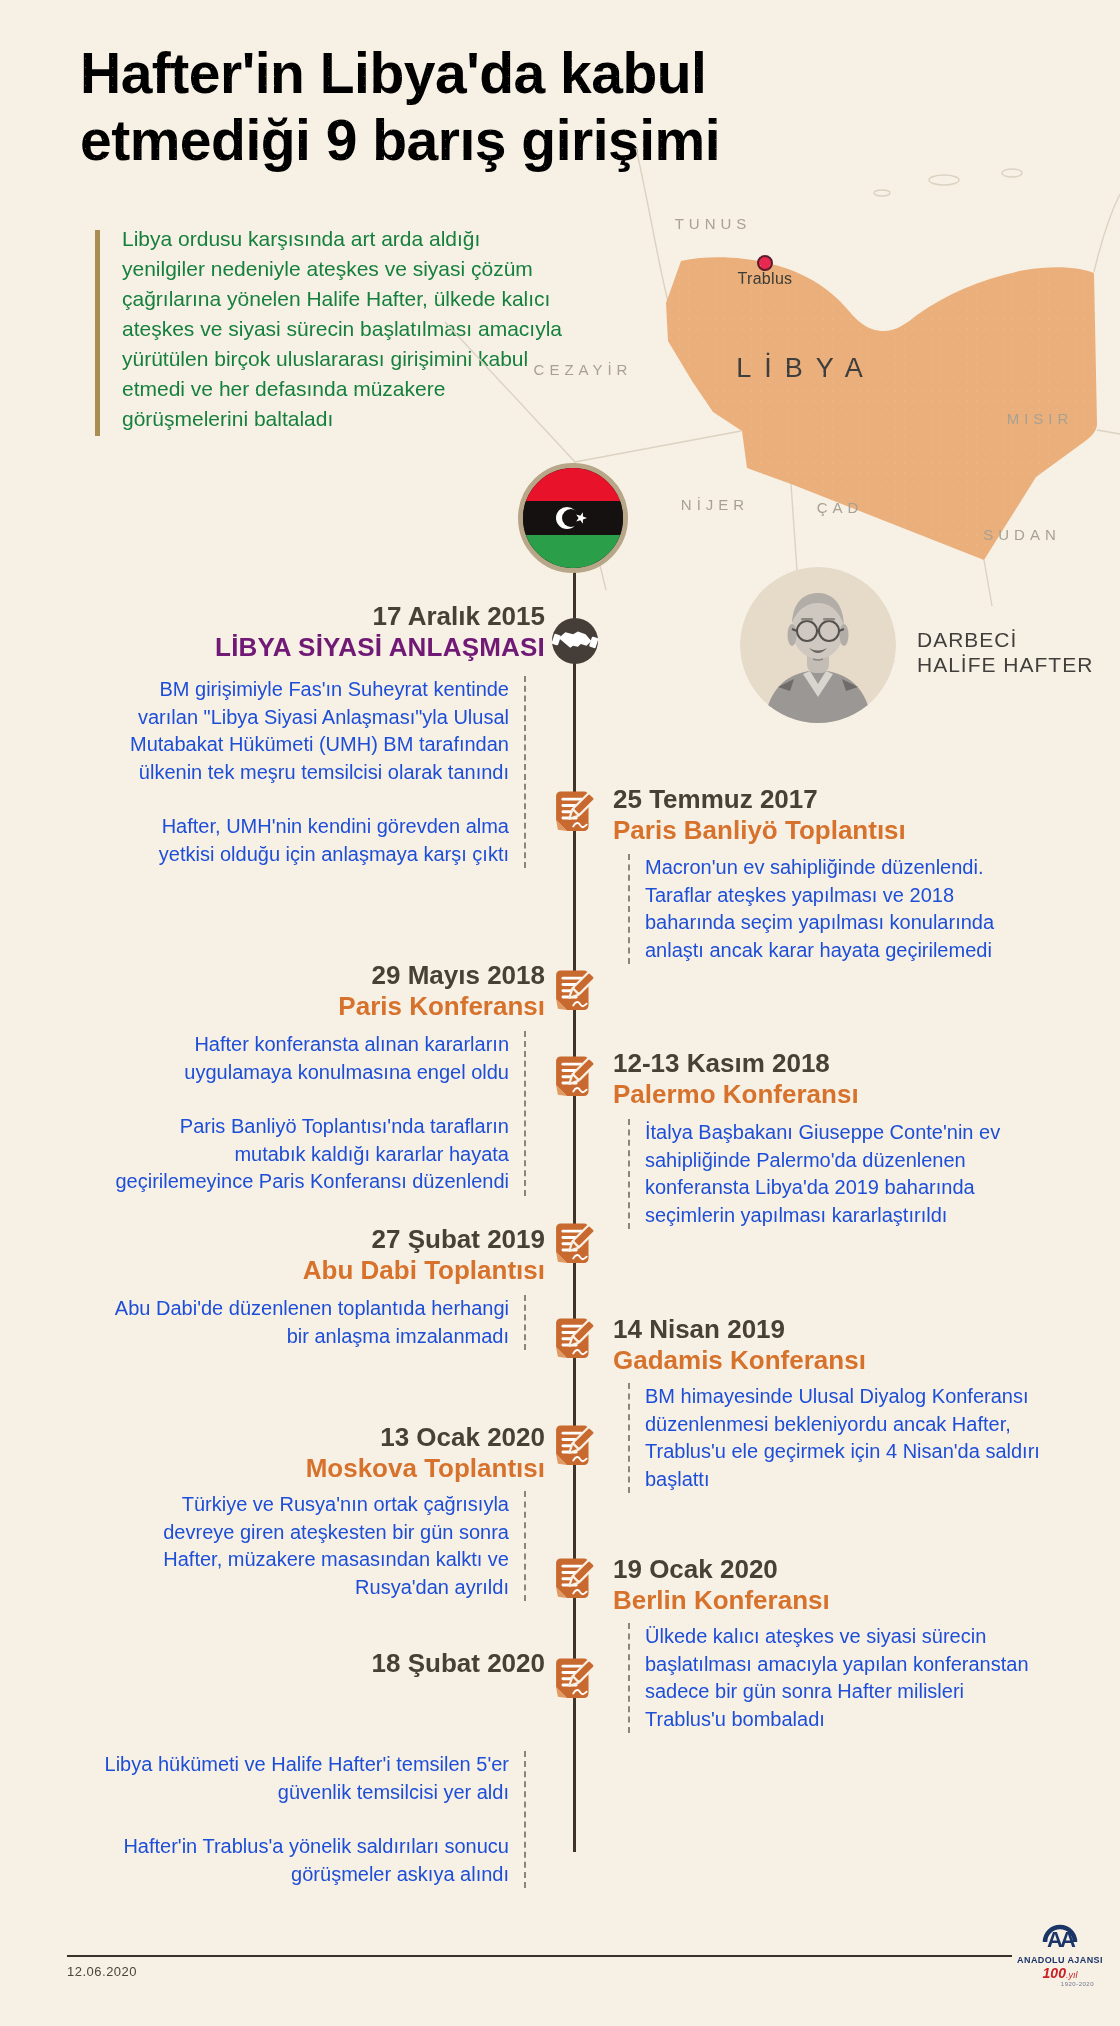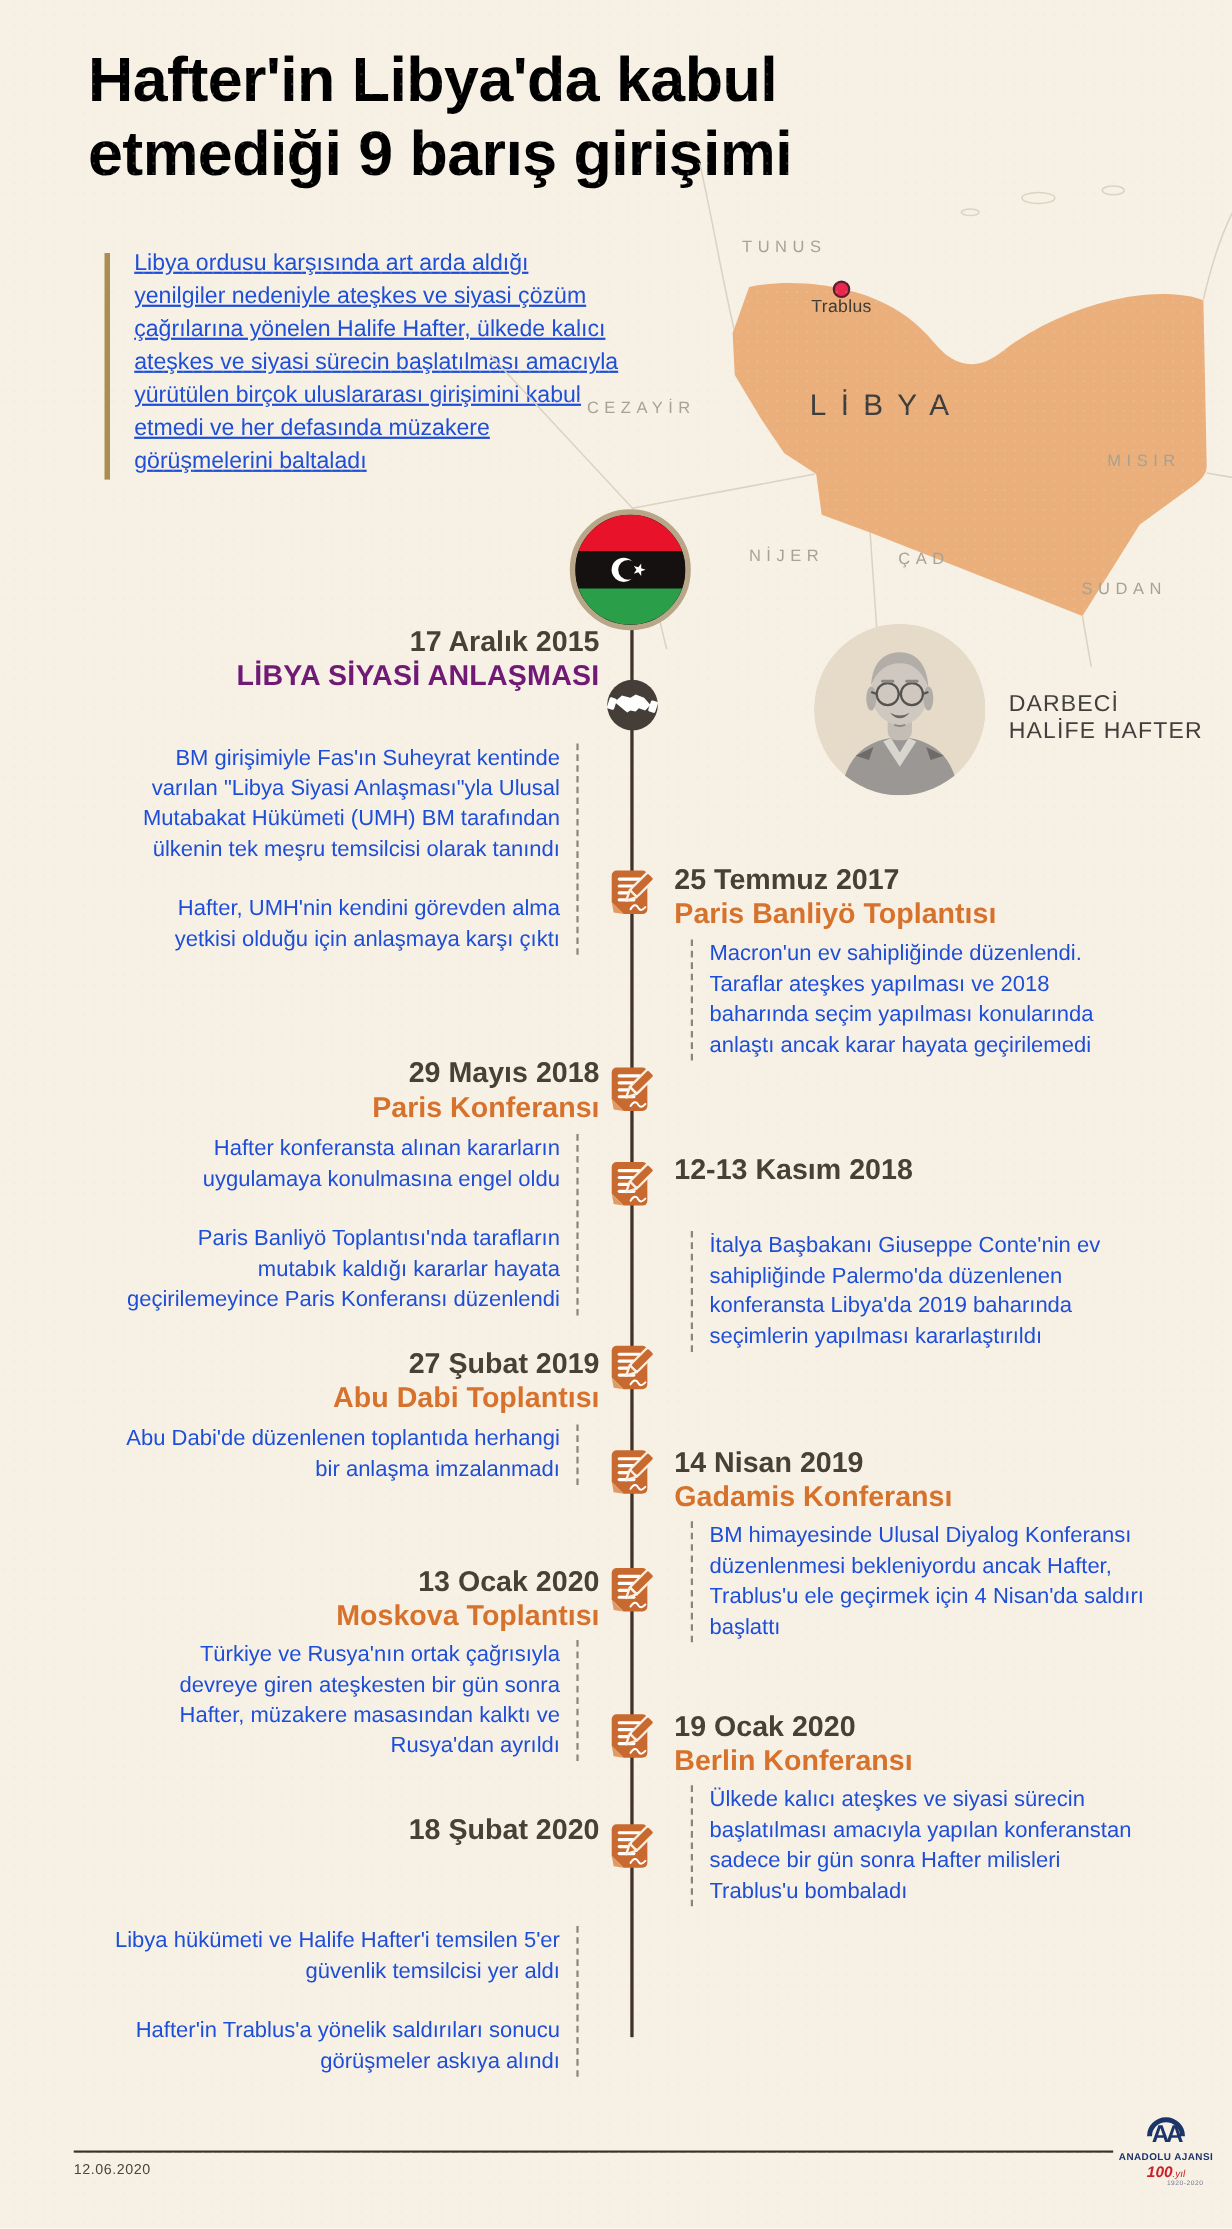--- a/index.html
+++ b/index.html
@@ -18,21 +18,21 @@
   
   .title{
     left:80px; top:40px; width:860px;
     font-size:57px; line-height:67px; font-weight:700; color:#000000;
     letter-spacing:-0.5px;
   }
   
   .intro-bar{left:95px; top:230px; width:5px; height:206px; background:#a98d52;}
   .intro-text{
     left:122px; top:224px; width:445px;
-    font-size:21px; line-height:30px; color:#1d4ed8;text-decoration:underline;
+    font-size:21px; line-height:30px; color:#15803d;
   }
   
   .map-svg{left:420px; top:148px; width:700px; height:460px; z-index:0;}
   .map-country-label{fill:#a8a192; font-size:15px; letter-spacing:5px; font-weight:400;}
   .map-main-label{fill:#3e3e3c; font-size:27px; letter-spacing:13px; font-weight:400;}
   .map-city-label{fill:#3c3a34; font-size:16px; letter-spacing:0.3px;}
   .map-border{fill:none; stroke:#dbd2c1; stroke-width:1.4px;}
   
   .tl-line{left:573px; top:568px; width:3px; height:1284px; background:#40332a; z-index:1;}
   .flag{
@@ -207,21 +207,21 @@
       <rect x="5" y="-27" width="12" height="2.6" rx="1.3" fill="#8c8781"></rect>
       <path d="M-9,3 Q0,8 9,3 Q0,13 -9,3 Z" fill="#6b6661"></path>
       <path d="M-5,14 Q0,16 5,14" stroke="#8c8781" stroke-width="1.6" fill="none"></path>
     </g>
   </svg>
   <div class="abs portrait-caption">
     <div>DARBECİ</div>
     <div>HALİFE HAFTER</div>
   </div>
 
-  <header class="abs ehead left first" style="top:568px">
+  <header class="abs ehead left first" style="top:601px">
     <div>17 Aralık 2015</div>
     <div class="etitle">LİBYA SİYASİ ANLAŞMASI</div>
   </header>
   <div class="abs ebody left" style="top:676px">
     <p>BM girişimiyle Fas'ın Suheyrat kentinde varılan "Libya Siyasi Anlaşması"yla Ulusal Mutabakat Hükümeti (UMH) BM tarafından ülkenin tek meşru temsilcisi olarak tanındı</p>
     <p>Hafter, UMH'nin kendini görevden alma yetkisi olduğu için anlaşmaya karşı çıktı</p>
   </div>
 
   <header class="abs ehead right" style="top:784px">
     <div>25 Temmuz 2017</div>
@@ -235,20 +235,21 @@
     <div>29 Mayıs 2018</div>
     <div class="etitle">Paris Konferansı</div>
   </header>
   <div class="abs ebody left" style="top:1031px">
     <p>Hafter konferansta alınan kararların uygulamaya konulmasına engel oldu</p>
     <p>Paris Banliyö Toplantısı'nda tarafların mutabık kaldığı kararlar hayata geçirilemeyince Paris Konferansı düzenlendi</p>
   </div>
 
   <header class="abs ehead right" style="top:1048px">
     <div>12-13 Kasım 2018</div>
+    <div class="etitle">Palermo Konferansı</div>
   </header>
   <div class="abs ebody right" style="top:1119px">
     <p>İtalya Başbakanı Giuseppe Conte'nin ev sahipliğinde Palermo'da düzenlenen konferansta Libya'da 2019 baharında seçimlerin yapılması kararlaştırıldı</p>
   </div>
 
   <header class="abs ehead left" style="top:1224px">
     <div>27 Şubat 2019</div>
     <div class="etitle">Abu Dabi Toplantısı</div>
   </header>
   <div class="abs ebody left" style="top:1295px">

